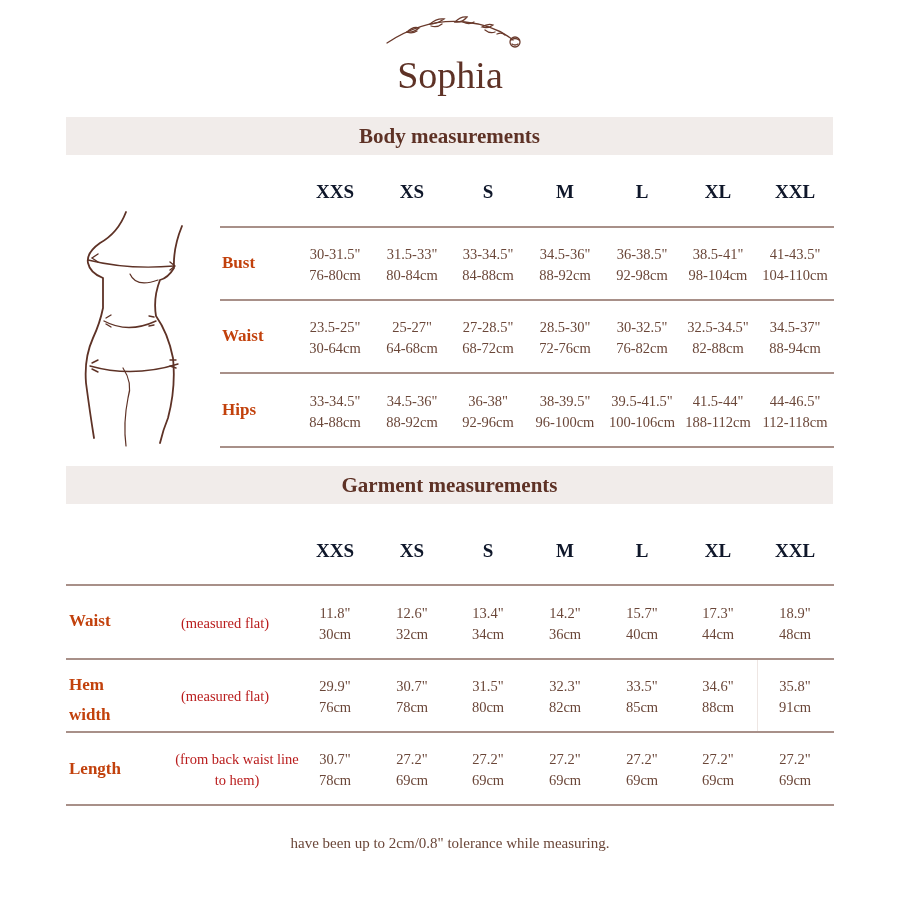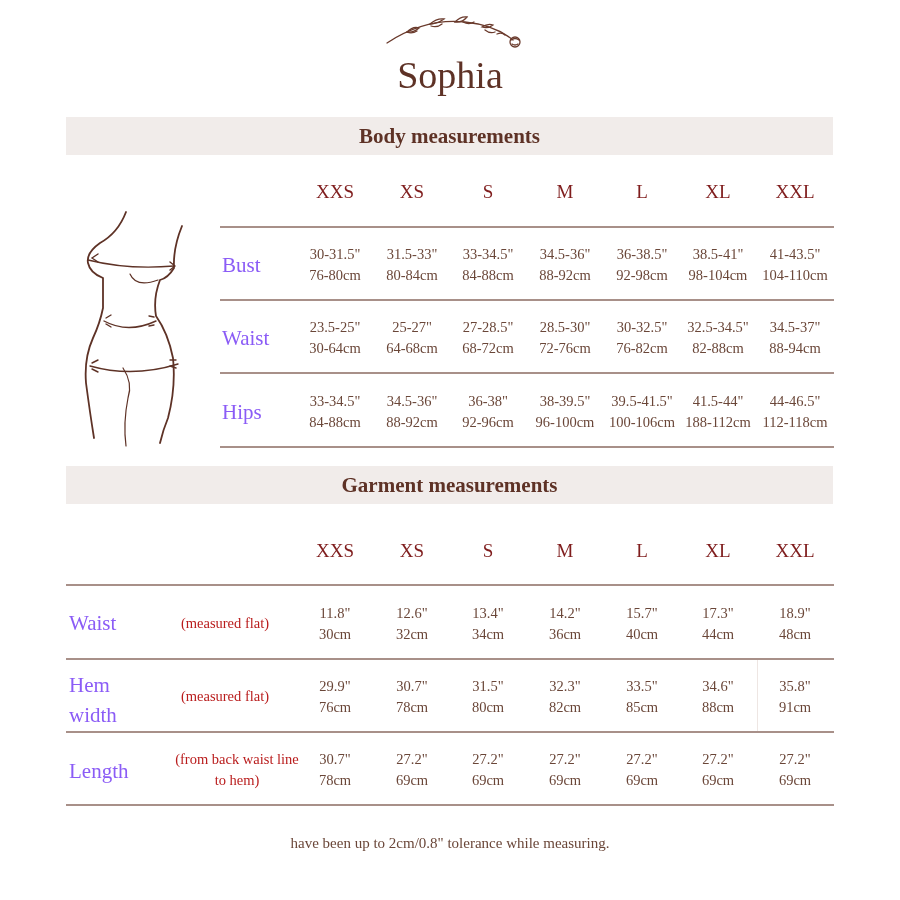--- a/index.html
+++ b/index.html
@@ -4,24 +4,24 @@
 <style>
   html, body { margin:0; padding:0; background:#ffffff; }
   body { width:900px; height:900px; position:relative; overflow:hidden;
          font-family:"Liberation Serif", "DejaVu Serif", serif; color:#5a3326; }
   .abs { position:absolute; }
   .brand-icon { left:385px; top:10px; width:140px; height:45px; }
   .brand-title { left:0; width:900px; top:53px; text-align:center; font-size:38px; color:#5e3226; }
   .section-bar { left:66px; width:767px; height:38px; background:#f1ecea;
                  display:flex; align-items:center; justify-content:center;
                  font-size:21px; font-weight:bold; color:#5e3226; }
-  .size-head { font-size:19px; font-weight:normal; color:#7f1d1d; text-align:center; width:76px; }
+  .size-head { font-size:19px; font-weight:bold; color:#0f172a; text-align:center; width:76px; }
   .rule { height:2px; background:#a89089; }
   .cell { width:78px; text-align:center; font-size:14.5px; line-height:21px; color:#6a4638; }
-  .rowlabel { font-size:21px; font-weight:normal; color:#8b5cf6; }
+  .rowlabel { font-size:17px; font-weight:bold; color:#c2410c; }
   .note-label { font-size:14.5px; color:#b91c1c; text-align:center; line-height:21px; }
   .vsep { width:1px; background:#eee6e3; }
   .footnote { left:0; width:900px; top:832px; text-align:center; font-size:15px; line-height:22px; color:#6a4638; }
 </style>
 </head>
 <body>
 
 <svg class="abs brand-icon" viewBox="0 0 140 45">
   <g fill="none" stroke="#6a3a2c" stroke-width="1.3" stroke-linecap="round">
     <path d="M2 33 Q 40 8 80 12 Q 110 15 128 30"></path>

